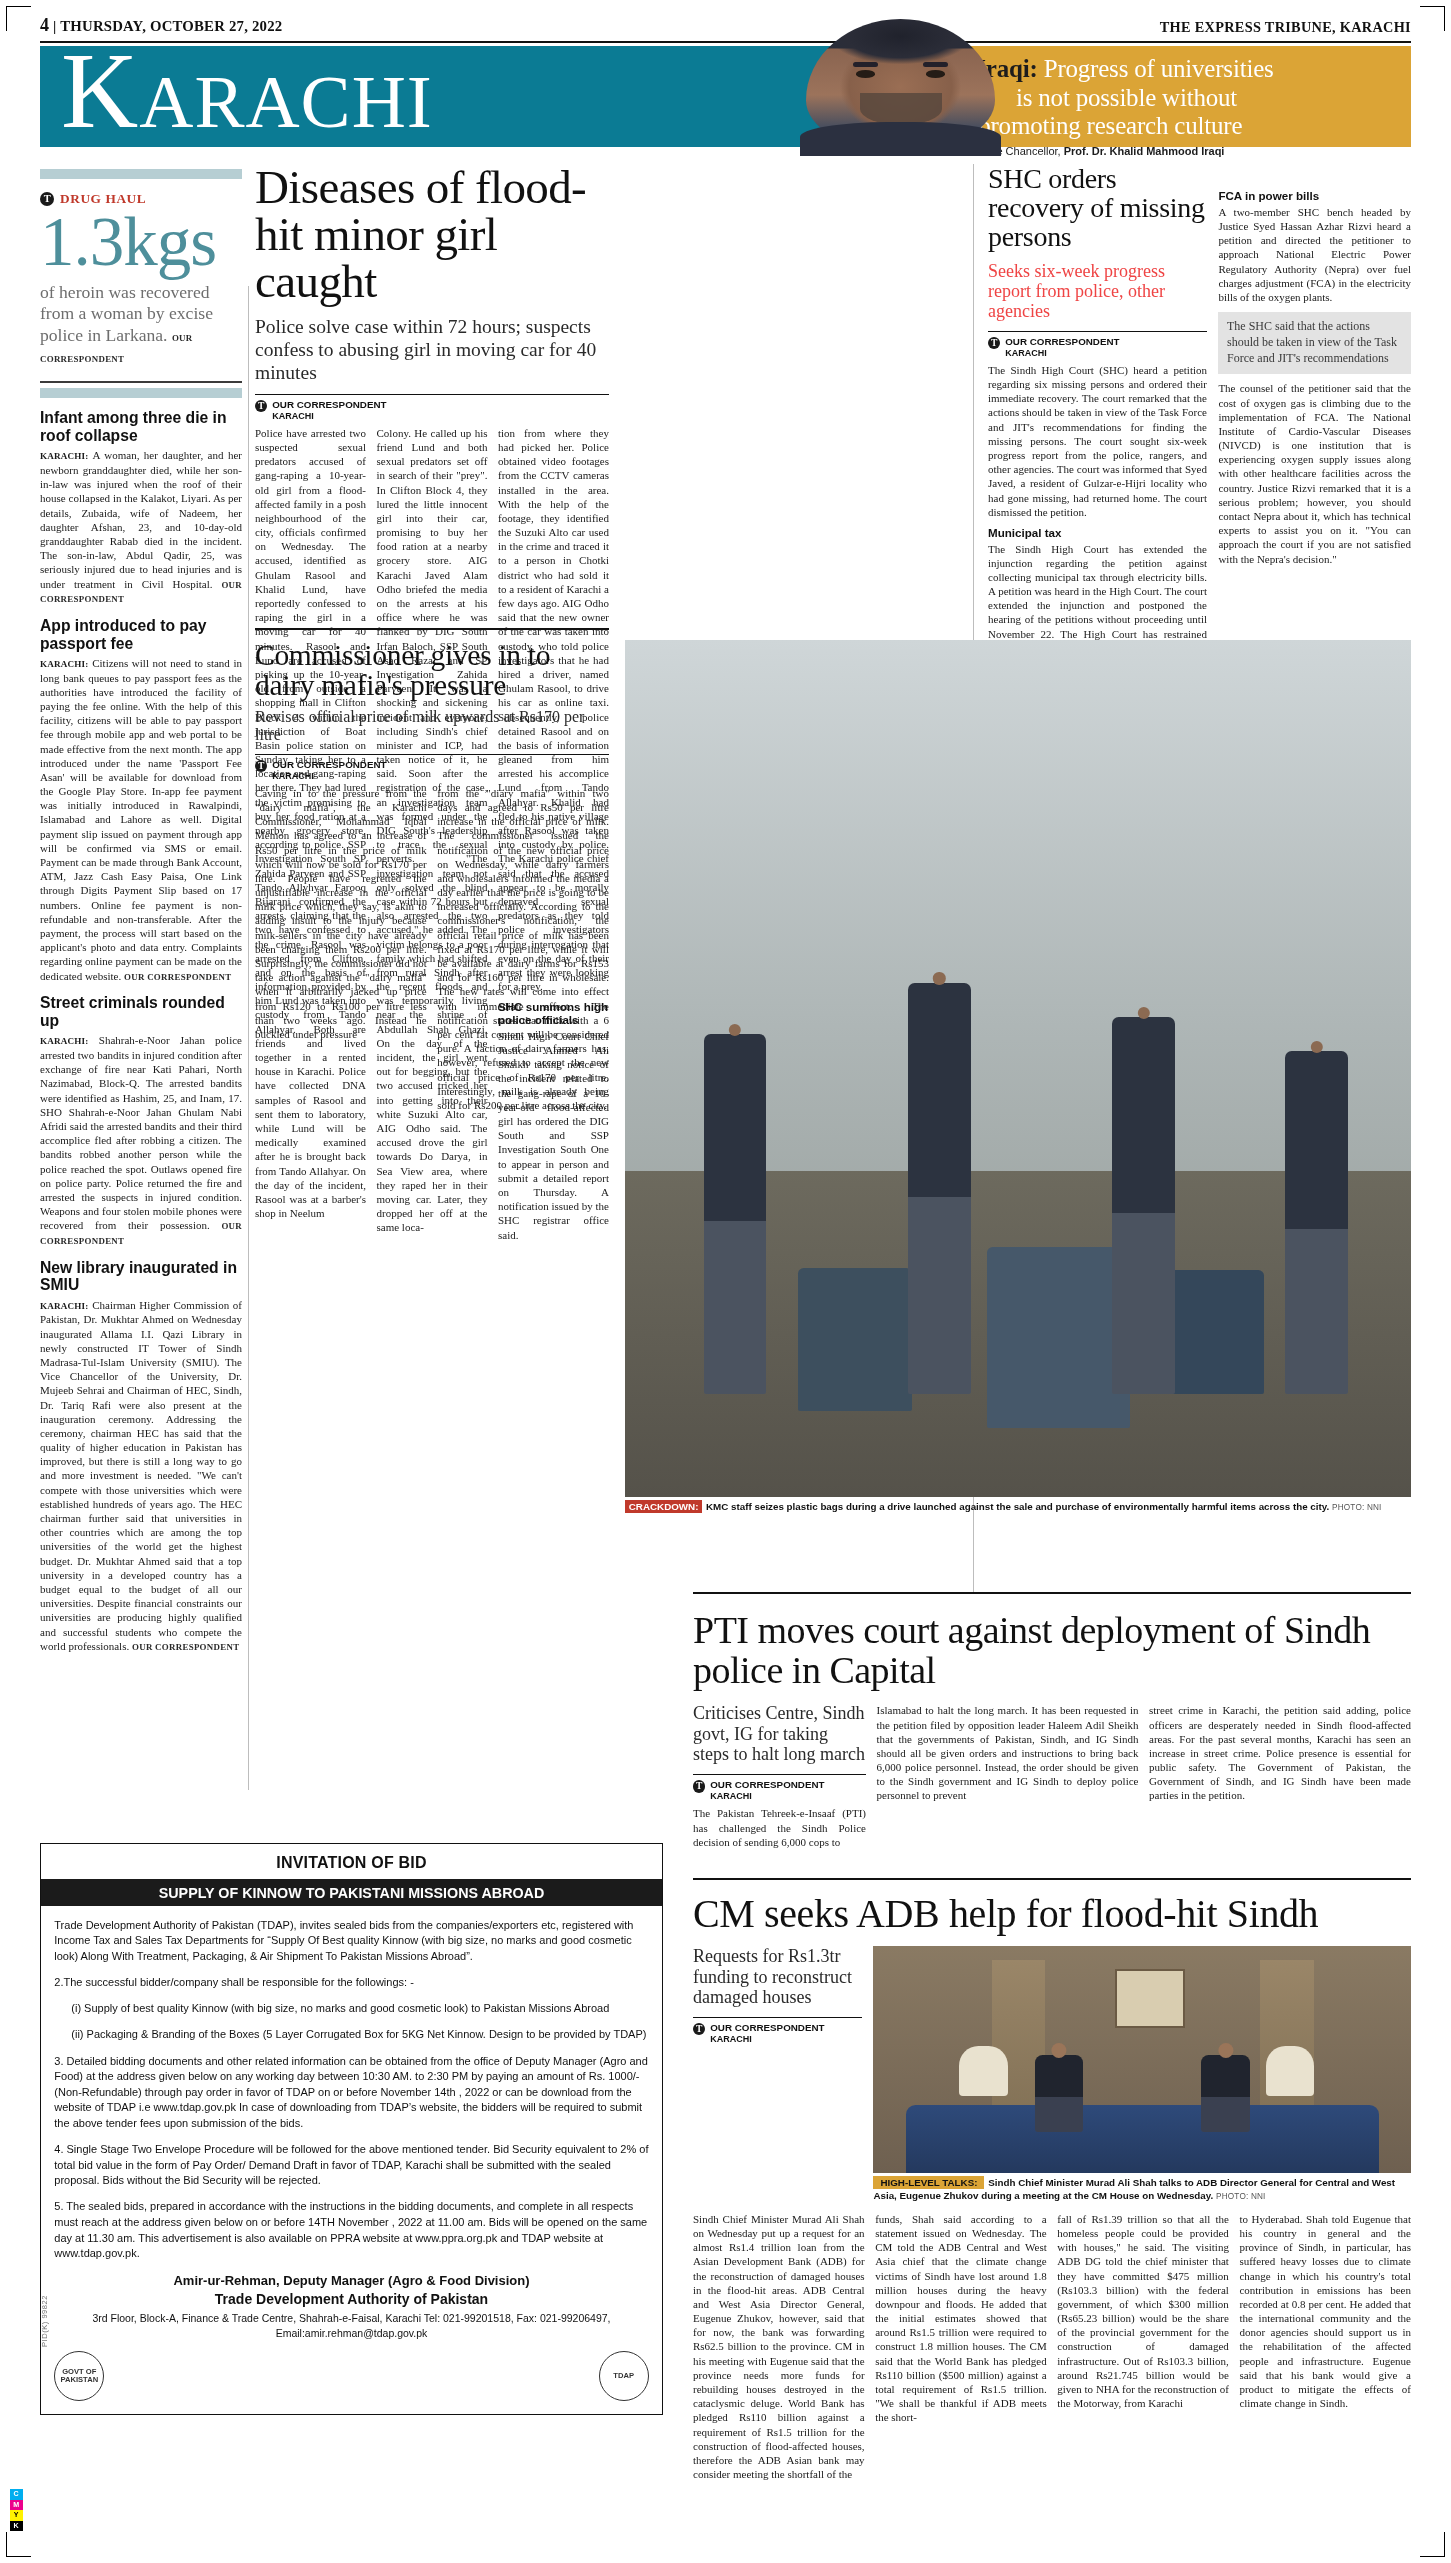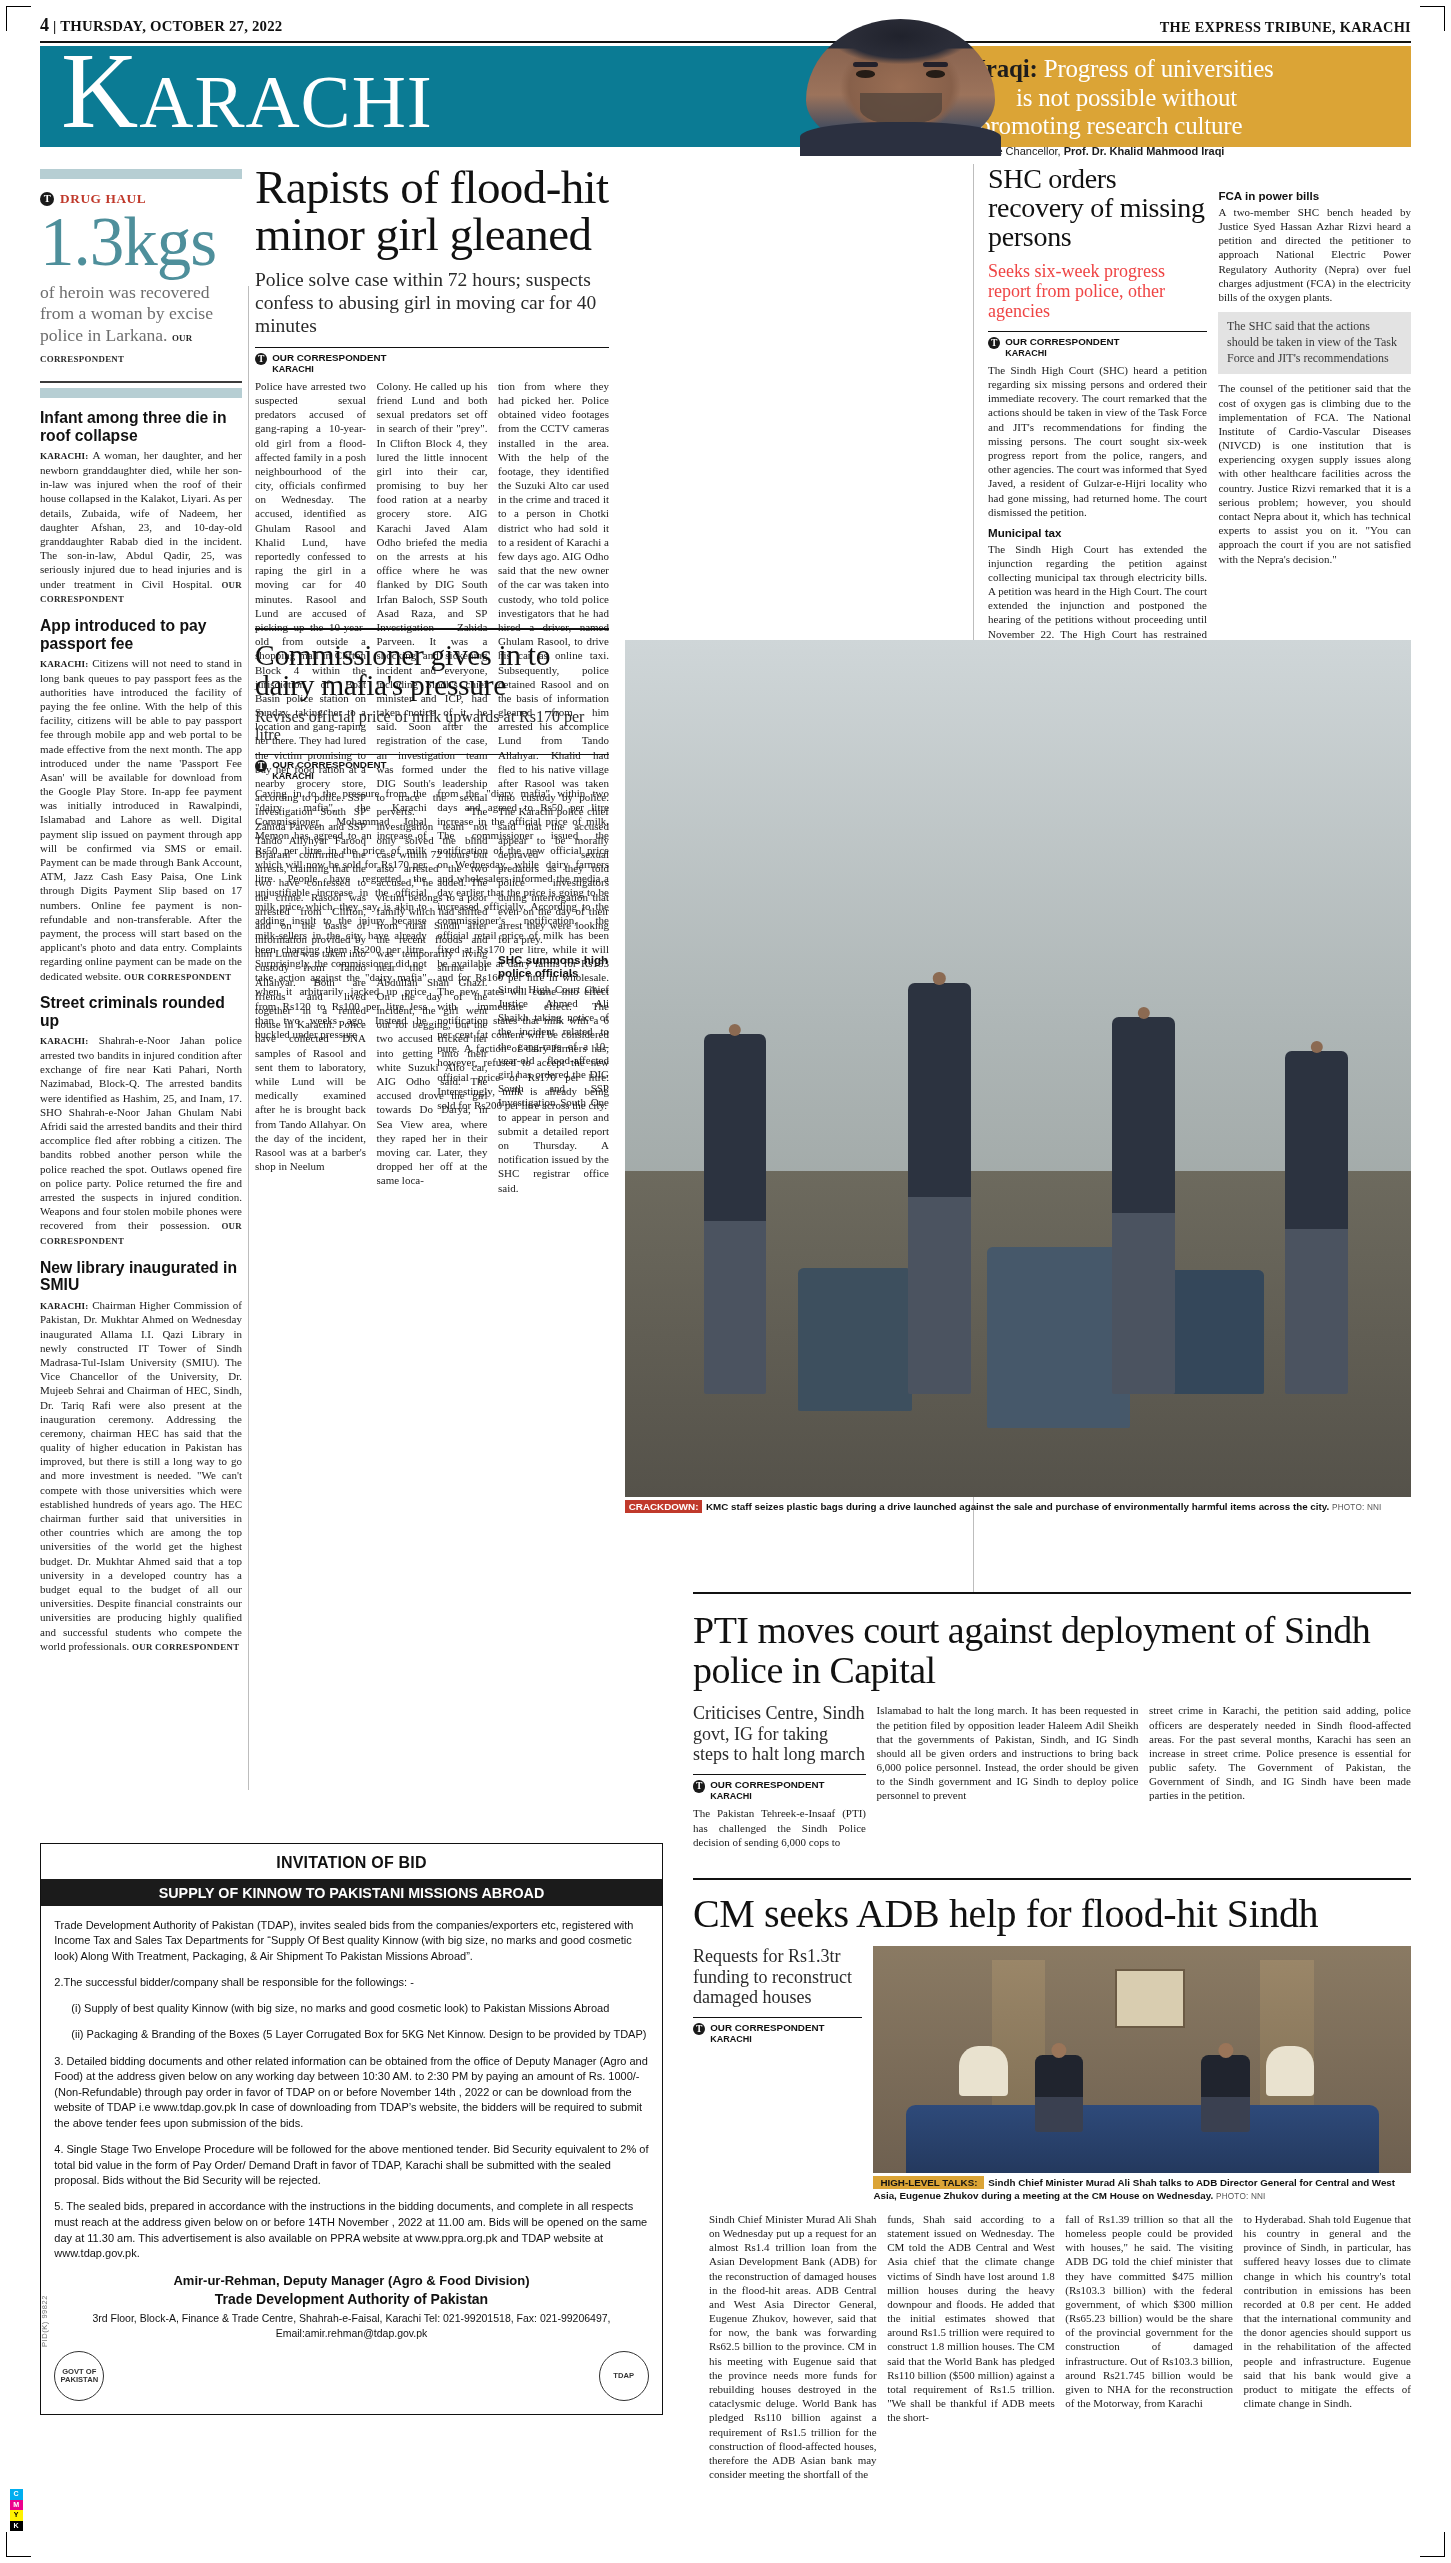--- a/index.html
+++ b/index.html
@@ -272,21 +272,21 @@
         <span>Chairman Higher Commission of Pakistan, Dr. Mukhtar Ahmed on Wednesday inaugurated Allama I.I. Qazi Library in newly constructed IT Tower of Sindh Madrasa-Tul-Islam University (SMIU). The Vice Chancellor of the University, Dr. Mujeeb Sehrai and Chairman of HEC, Sindh, Dr. Tariq Rafi were also present at the inauguration ceremony. Addressing the ceremony, chairman HEC has said that the quality of higher education in Pakistan has improved, but there is still a long way to go and more investment is needed. "We can't compete with those universities which were established hundreds of years ago. The HEC chairman further said that universities in other countries which are among the top universities of the world get the highest budget. Dr. Mukhtar Ahmed said that a top university in a developed country has a budget equal to the budget of all our universities. Despite financial constraints our universities are producing highly qualified and successful students who compete the world professionals.</span>
         <span class="byline-sm">OUR CORRESPONDENT</span>
       </div>
     </div>
   </div>
 
   <div class="vdiv" style="left:248px; top:286px; height:1504px;"></div>
   <div class="vdiv" style="left:973px; top:164px; height:1428px;"></div>
 
   <div class="colMain">
-    <div class="mainhead">Rapists of flood-hit minor girl gleaned</div>
+    <div class="mainhead">Diseases of flood-hit minor girl caught</div>
     <div class="mainsub">Police solve case within 72 hours; suspects confess to abusing girl in moving car for 40 minutes</div>
     <div class="cred">
       <span class="tglyph2">T</span>
       <span class="ctxt">
         <span>OUR CORRESPONDENT</span>
         <span class="c2">KARACHI</span>
       </span>
     </div>
     <div class="storycols">
       <div class="sc body-sm">Police have arrested two suspected sexual predators accused of gang-raping a 10-year-old girl from a flood-affected family in a posh neighbourhood of the city, officials confirmed on Wednesday. The accused, identified as Ghulam Rasool and Khalid Lund, have reportedly confessed to raping the girl in a moving car for 40 minutes.
@@ -444,21 +444,21 @@
           <div class="person" style="left:30%"></div>
           <div class="person" style="right:30%"></div>
         </div>
         <div class="capbar">
           <span class="hl-tag">HIGH-LEVEL TALKS:</span><b>Sindh Chief Minister Murad Ali Shah talks to ADB Director General for Central and West Asia, Eugenue Zhukov during a meeting at the CM House on Wednesday.</b>
           <span class="credit">PHOTO: NNI</span>
         </div>
       </div>
     </div>
 
-    <div style="display:flex; gap:10.5px; margin-top:9.5px;margin-left:16px;">
+    <div style="display:flex; gap:10.5px; margin-top:9.5px;">
       <div style="flex:1" class="body-sm">Sindh Chief Minister Murad Ali Shah on Wednesday put up a request for an almost Rs1.4 trillion loan from the Asian Development Bank (ADB) for the reconstruction of damaged houses in the flood-hit areas.
 
 ADB Central and West Asia Director General, Eugenue Zhukov, however, said that for now, the bank was forwarding Rs62.5 billion to the province.
 
 CM in his meeting with Eugenue said that the province needs more funds for rebuilding houses destroyed in the cataclysmic deluge.
 
 World Bank has pledged Rs110 billion against a requirement of Rs1.5 trillion for the construction of flood-affected houses, therefore the ADB Asian bank may consider meeting the shortfall of the</div>
       <div style="flex:1" class="body-sm">funds, Shah said according to a statement issued on Wednesday. The CM told the ADB Central and West Asia chief that the climate change victims of Sindh have lost around 1.8 million houses during the heavy downpour and floods.
 
 He added that the initial estimates showed that around Rs1.5 trillion were required to construct 1.8 million houses. The CM said that the World Bank has pledged Rs110 billion ($500 million) against a total requirement of Rs1.5 trillion. "We shall be thankful if ADB meets the short-</div>

